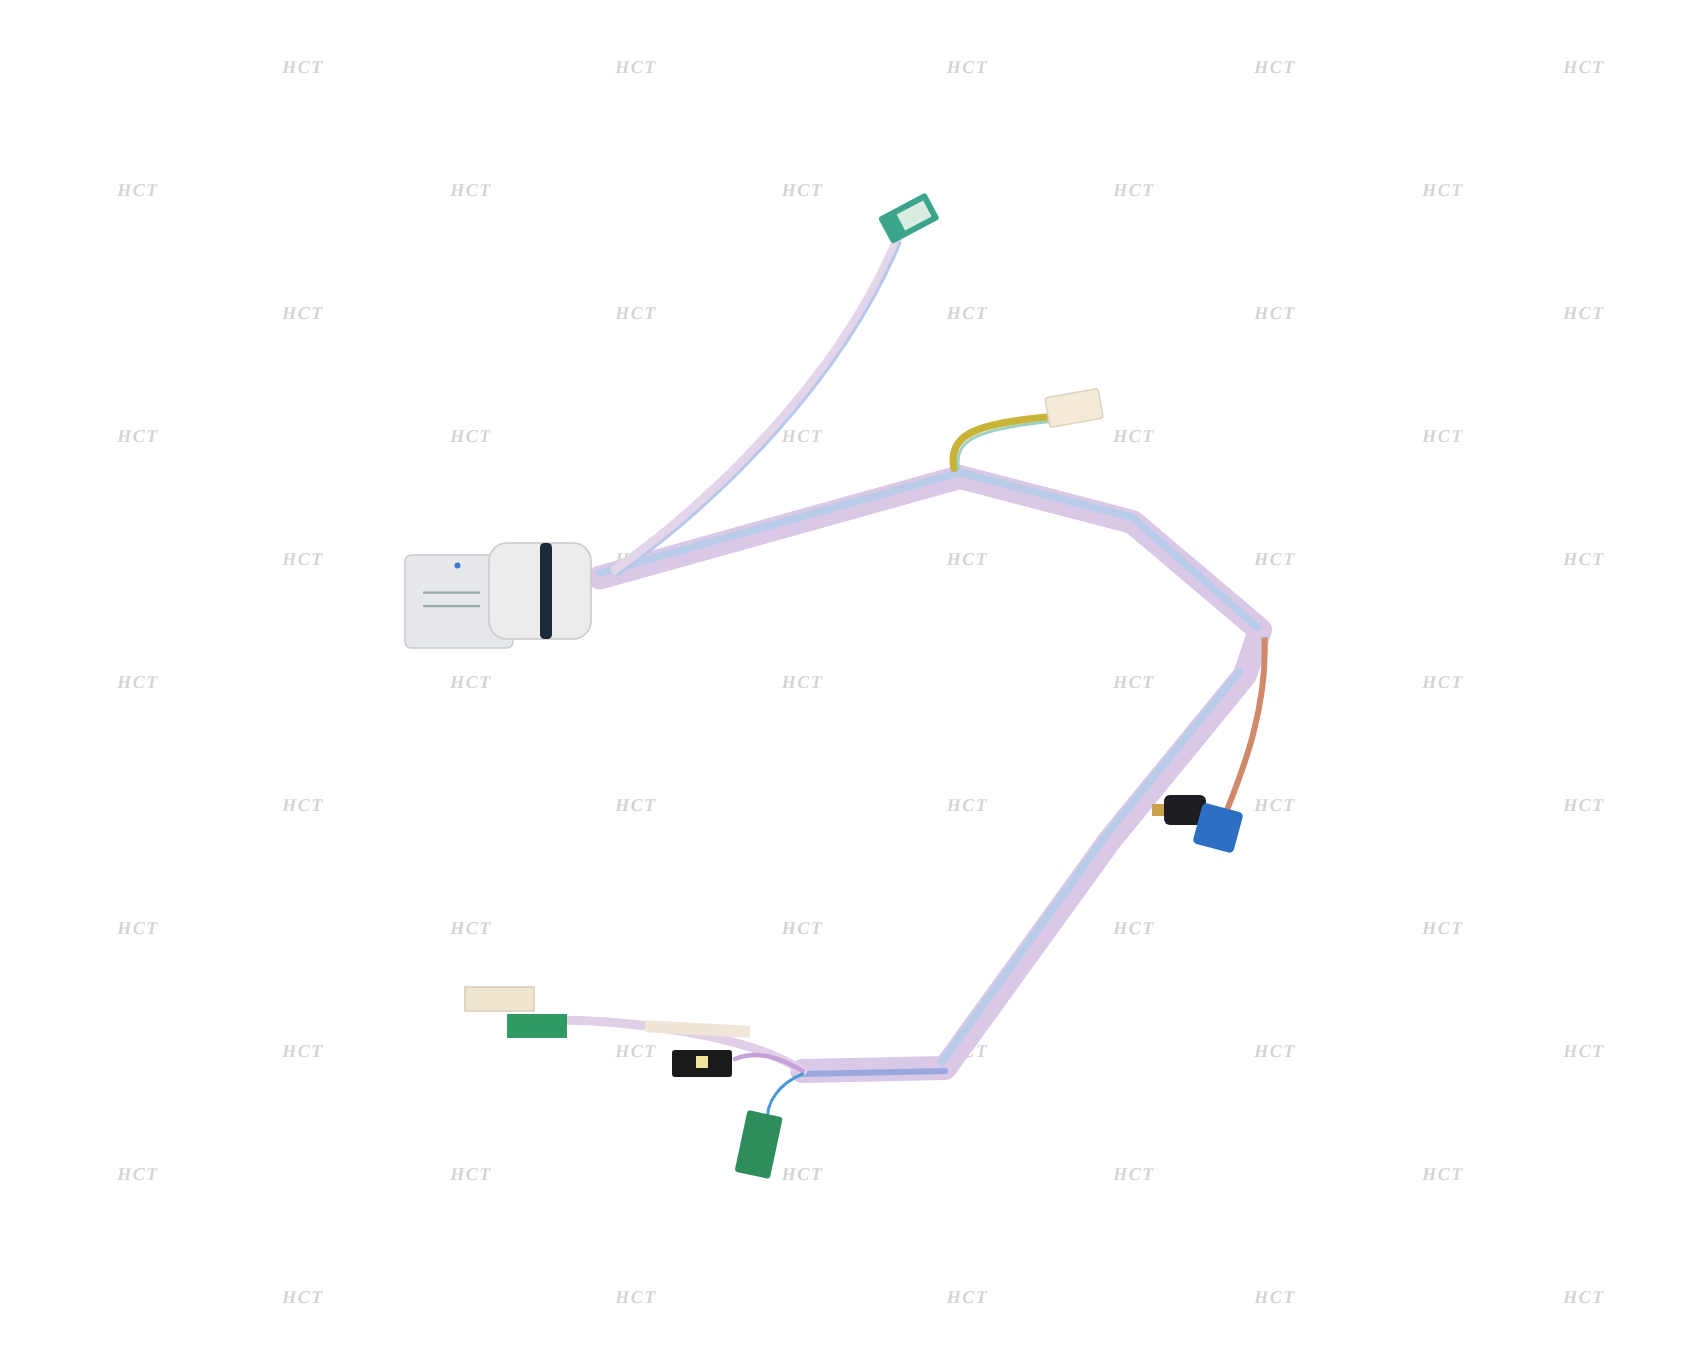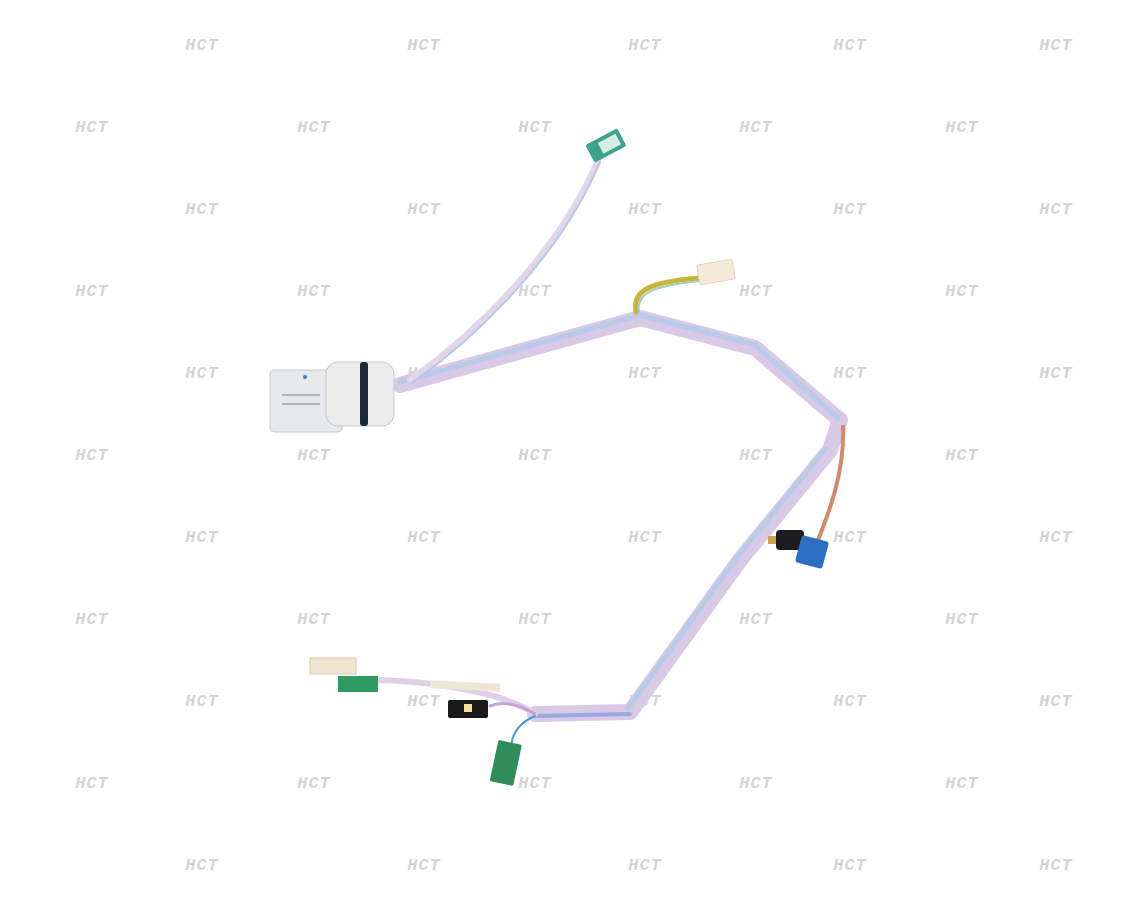--- a/index.html
+++ b/index.html
@@ -1,17 +1,17 @@
 <!DOCTYPE html>
 <html><head>
 <meta charset="utf-8">
 <style>
   html, body { margin: 0; padding: 0; }
   body { width: 1138px; height: 897px; background: #ffffff; position: relative; overflow: hidden; font-family: "Liberation Sans", sans-serif; }
-  .wm { position: absolute; font-family: Liberation Mono, monospace; font-weight: bold; font-style: italic; font-size: 17px; letter-spacing: 1px; color: #d4d4d4; transform: translate(-50%, -50%); user-select: none; }
+  .wm { position: absolute; font-family: Liberation Serif, serif; font-weight: bold; font-style: italic; font-size: 12px; letter-spacing: 1px; color: #d4d4d4; transform: translate(-50%, -50%); user-select: none; }
   svg.harness { position: absolute; left: 0; top: 0; }
 </style>
 </head>
 <body>
 
 <div id="wm-layer">
     <span class="wm" style="left: 202px; top: 45px; color: rgb(212, 212, 212);">HCT</span>
     <span class="wm" style="left: 424px; top: 45px; color: rgb(212, 212, 212);">HCT</span>
     <span class="wm" style="left: 645px; top: 45px; color: rgb(212, 212, 212);">HCT</span>
     <span class="wm" style="left: 850px; top: 45px; color: rgb(212, 212, 212);">HCT</span>

